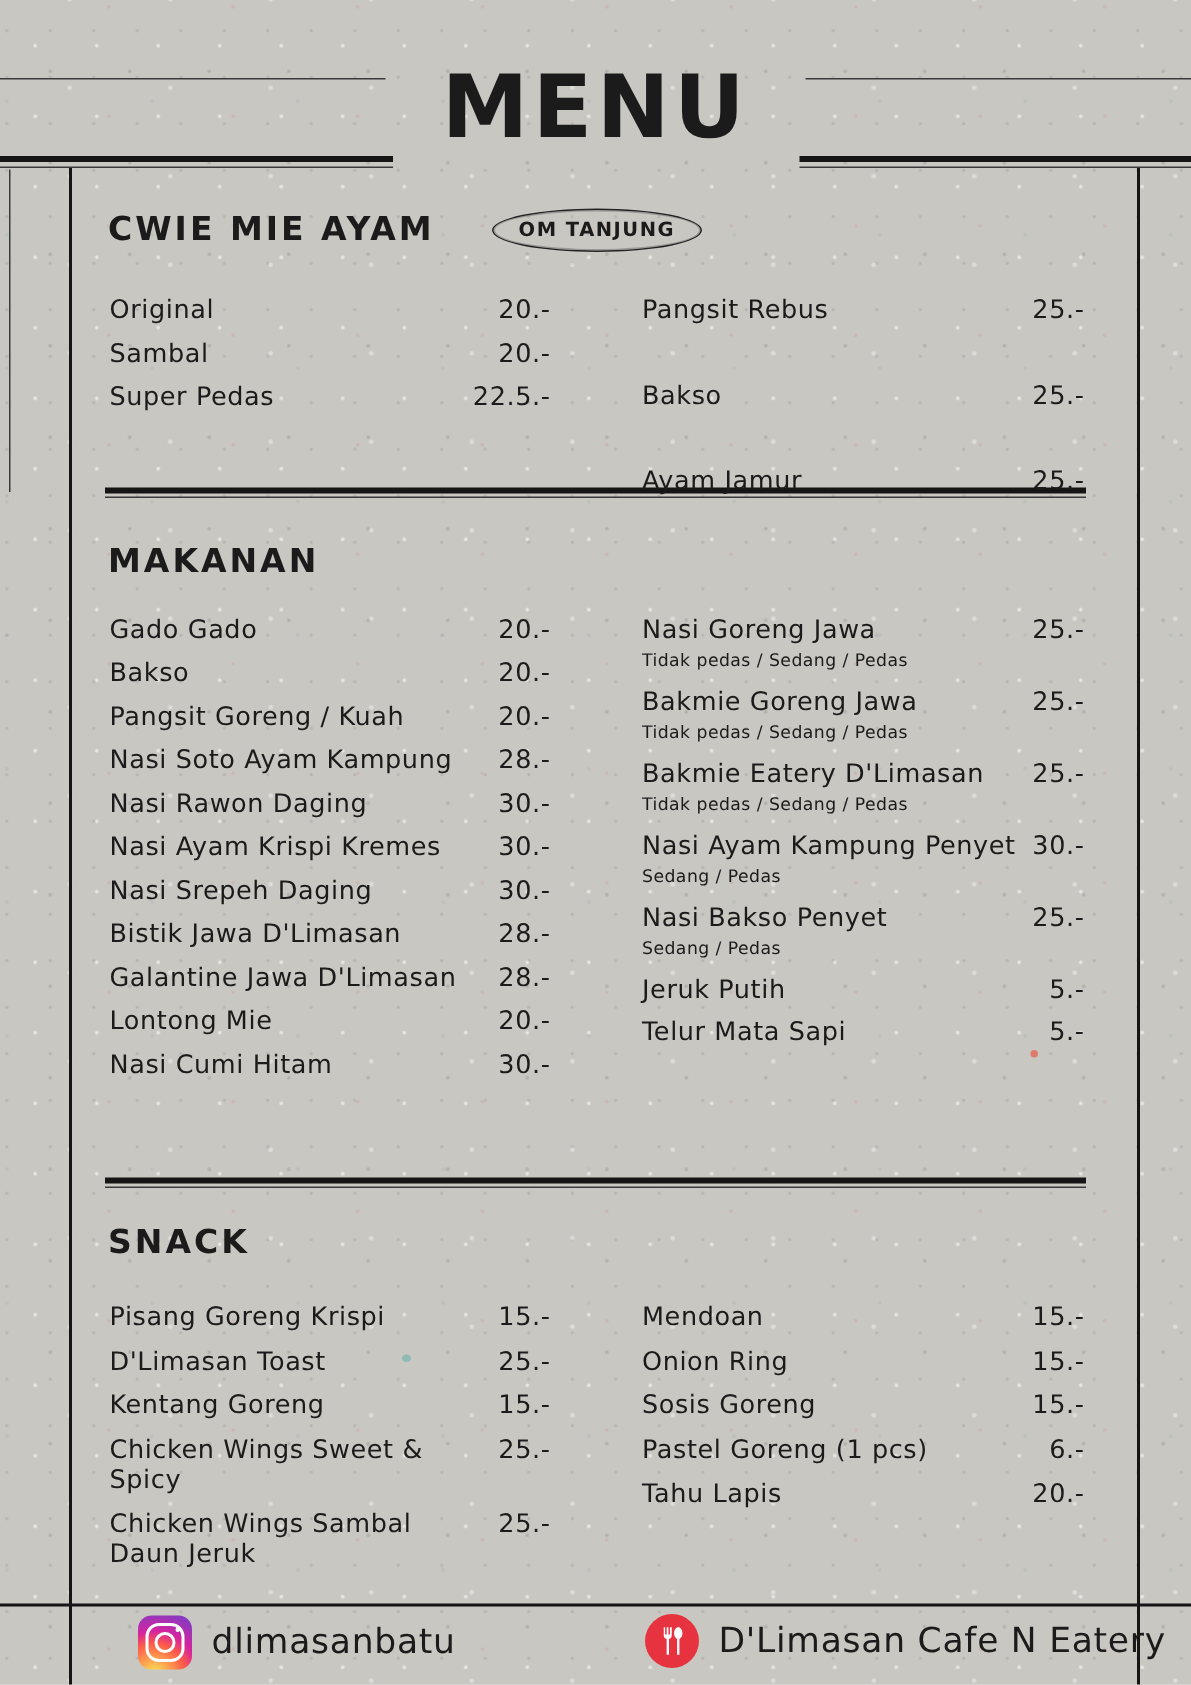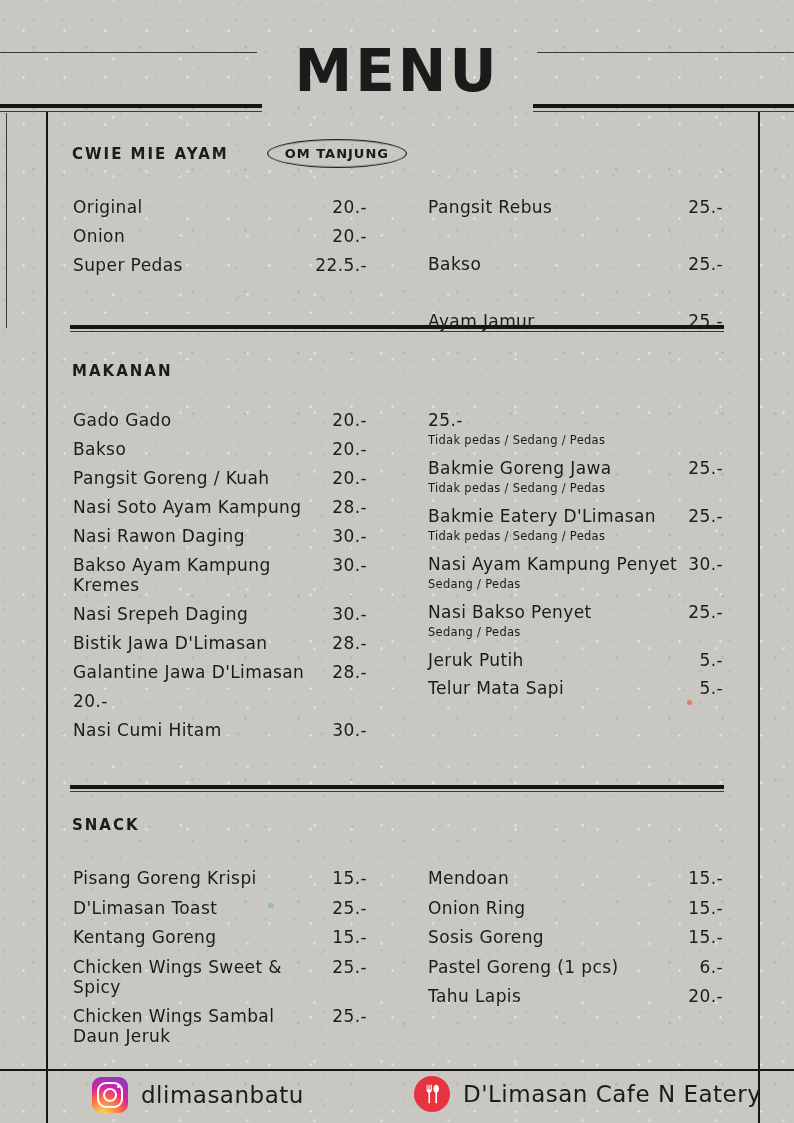--- a/index.html
+++ b/index.html
@@ -12,21 +12,21 @@
       radial-gradient(circle, rgba(60,60,60,0.16) 0.8px, transparent 1.6px),
       radial-gradient(circle, rgba(120,120,125,0.22) 0.7px, transparent 1.4px),
       radial-gradient(circle, rgba(200,120,110,0.20) 0.8px, transparent 1.5px),
       radial-gradient(circle, rgba(110,160,160,0.16) 0.9px, transparent 1.7px);
     background-size:41px 47px,67px 59px,53px 61px,29px 31px,83px 73px,97px 89px;
     background-position:3px 7px,13px 29px,7px 17px,19px 5px,31px 41px,53px 23px;}
   .ln{position:absolute;background:#151515;}
   .ln.thin{background:#3a3a3a;}
   .title{position:absolute;left:0;right:0;top:42px;text-align:center;font-size:58px;font-weight:700;letter-spacing:3px;line-height:1;}
   .sec-head{position:absolute;display:flex;align-items:center;}
-  .sec-title{font-size:15px;font-weight:700;letter-spacing:2px;}
+  .sec-title{font-size:22px;font-weight:700;letter-spacing:2px;}
   .badge{margin-left:38px;border:1.6px solid #222;border-radius:50%;padding:6px 17px;font-size:13px;font-weight:700;letter-spacing:1px;box-shadow:inset 0 0 0 1px rgba(34,34,34,0.28);white-space:nowrap;}
   .col{position:absolute;display:flex;flex-direction:column;}
   .col.lc{left:73px;width:294px;}
   .col.rc{left:428px;width:295px;}
   .item{margin-bottom:8px;}
   .item.noted{margin-bottom:10px;}
   .row{display:flex;justify-content:space-between;align-items:flex-start;font-size:17px;line-height:20px;letter-spacing:0.4px;}
   .nm{flex:1;padding-right:8px;}
   .pr{text-align:right;white-space:nowrap;font-weight:500;}
   .note{margin-top:3px;font-size:11.5px;line-height:15px;letter-spacing:0.3px;font-weight:500;}
@@ -74,21 +74,21 @@
 
   <div class="col lc s1" style="top:197px;">
     <div class="item">
         <div class="row">
       <span class="nm">Original</span>
       <span class="pr">20.-</span>
         </div>
       </div>
     <div class="item">
         <div class="row">
-      <span class="nm">Onion</span>
+      <span class="nm">Sambal</span>
       <span class="pr">20.-</span>
         </div>
       </div>
     <div class="item">
         <div class="row">
       <span class="nm">Super Pedas</span>
       <span class="pr">22.5.-</span>
         </div>
       </div>
   </div>
@@ -144,21 +144,21 @@
         </div>
       </div>
     <div class="item" style="margin-bottom:9px;">
         <div class="row">
       <span class="nm">Nasi Rawon Daging</span>
       <span class="pr">30.-</span>
         </div>
       </div>
     <div class="item" style="margin-bottom:9px;">
         <div class="row">
-      <span class="nm">Bakso Ayam Kampung Kremes</span>
+      <span class="nm">Nasi Ayam Krispi Kremes</span>
       <span class="pr">30.-</span>
         </div>
       </div>
     <div class="item" style="margin-bottom:9px;">
         <div class="row">
       <span class="nm">Nasi Srepeh Daging</span>
       <span class="pr">30.-</span>
         </div>
       </div>
     <div class="item" style="margin-bottom:9px;">
@@ -168,34 +168,36 @@
         </div>
       </div>
     <div class="item" style="margin-bottom:9px;">
         <div class="row">
       <span class="nm">Galantine Jawa D'Limasan</span>
       <span class="pr">28.-</span>
         </div>
       </div>
     <div class="item" style="margin-bottom:9px;">
         <div class="row">
+      <span class="nm">Lontong Mie</span>
       <span class="pr">20.-</span>
         </div>
       </div>
     <div class="item" style="margin-bottom:9px;">
         <div class="row">
       <span class="nm">Nasi Cumi Hitam</span>
       <span class="pr">30.-</span>
         </div>
       </div>
   </div>
 
   <div class="col rc" style="top:410px;">
     <div class="item noted">
         <div class="row">
+      <span class="nm">Nasi Goreng Jawa</span>
       <span class="pr">25.-</span>
         </div>
       <div class="note">Tidak pedas / Sedang / Pedas</div>
       </div>
     <div class="item noted">
         <div class="row">
       <span class="nm">Bakmie Goreng Jawa</span>
       <span class="pr">25.-</span>
         </div>
       <div class="note">Tidak pedas / Sedang / Pedas</div>
@@ -307,21 +309,21 @@
 
   <div class="footer-group" style="left:92px;top:1077px;">
     <div class="ig">
       <div class="frame"></div>
         <div class="lens"></div>
         <div class="dot"></div>
     </div>
     <span class="ftxt">dlimasanbatu</span>
   </div>
 
-  <div class="footer-group" style="left:414px;top:1076px;">
+  <div class="footer-group" style="left:430px;top:1076px;">
     <div class="redcircle">
       <svg width="22" height="22" viewBox="0 0 24 24">
         <path fill="#ffffff" d="M7 2v5.2h1.1V2h1.3v5.2h1.1V2h1.3v6a2.6 2.6 0 0 1-2 2.5V22H8.1V10.5A2.6 2.6 0 0 1 6 8V2h1z"></path>
         <path fill="#ffffff" d="M16.6 2c1.7 0 3 2 3 4.4 0 2-0.9 3.6-2.2 4.1V22h-1.7V10.5c-1.3-.5-2.2-2.1-2.2-4.1C13.5 4 14.9 2 16.6 2z"></path>
       </svg>
     </div>
     <span class="ftxt">D'Limasan Cafe N Eatery</span>
   </div>
 
 </div>

